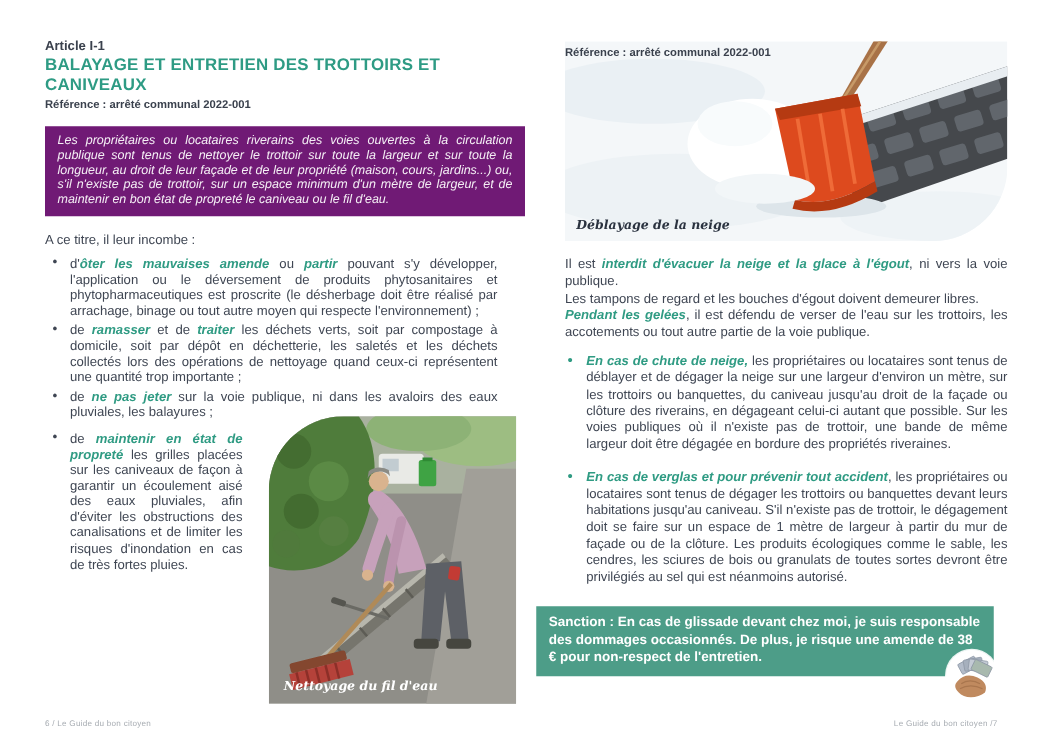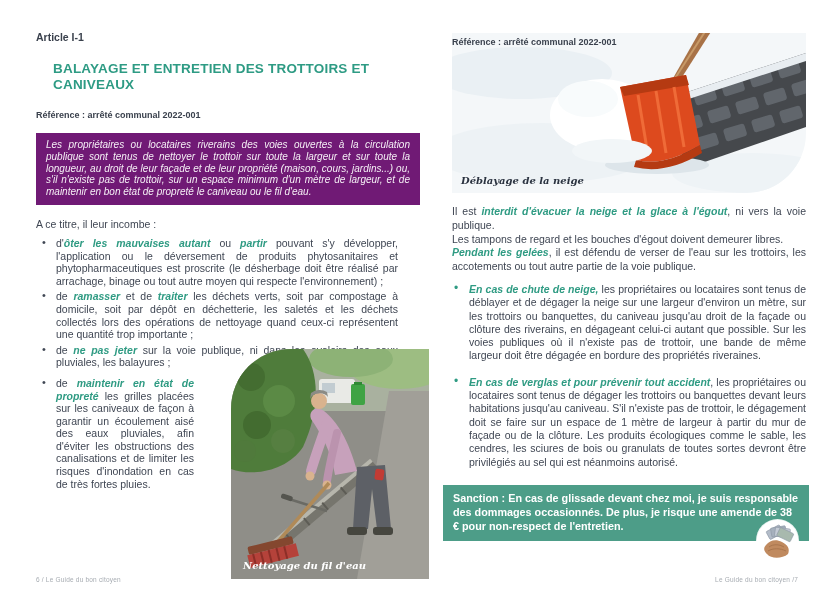--- a/index.html
+++ b/index.html
@@ -4,21 +4,21 @@
 <style>
   html,body{margin:0;padding:0;background:#ffffff;}
   .page{
     position:relative;width:828px;height:595px;background:#ffffff;overflow:hidden;
     font-family:"Liberation Sans",sans-serif;color:#3f4653;
   }
   
   .col-left{position:absolute;left:36px;top:31px;width:384px;}
   .col-right{position:absolute;left:452px;top:31px;width:354px;}
   .article-label{font-size:10.5px;font-weight:bold;color:#3a414d;line-height:13px;}
-  .article-title{margin:17px;font-size:13.5px;font-weight:bold;color:#2e9b84;line-height:16px;letter-spacing:.2px;}
+  .article-title{margin:0;font-size:13.5px;font-weight:bold;color:#2e9b84;line-height:16px;letter-spacing:.2px;}
   .article-ref{font-size:9px;font-weight:bold;color:#3a414d;line-height:11px;margin-top:2px;}
   
   .quote-box{
     margin-top:12px;background:#701a75;color:rgba(255,255,255,.93);
     font-style:italic;font-size:10px;line-height:11.8px;
     padding:6px 10px 7px 10px;text-align:justify;
   }
   .intro{margin:13px 0 0 0;font-size:10.5px;line-height:13px;}
   
   ul.blist{list-style:none;margin:6px 0 0 0;padding:0 22px 0 0;font-size:10.5px;line-height:12.6px;text-align:justify;}
@@ -26,38 +26,38 @@
   ul.blist li::before{content:"\2022";position:absolute;left:6px;top:-1px;font-size:11px;color:#3f4653;}
   ul.blist li.narrow{width:138px;margin-top:8px;}
   .acc{color:#2f9b83;font-weight:bold;font-style:italic;}
   
   ul.blist-r{list-style:none;margin:9px 0 0 0;padding:0;font-size:10.5px;line-height:13.3px;text-align:justify;}
   ul.blist-r li{position:relative;padding-left:17px;margin-bottom:13px;}
   ul.blist-r li::before{content:"\2022";position:absolute;left:2px;top:-1px;font-size:12px;color:#2f9b83;}
   .para{margin:12px 0 0 0;font-size:10.5px;line-height:13.8px;text-align:justify;}
   
   .photo-left{
-    position:absolute;left:215px;top:333px;width:198px;height:230px;margin:16px;
+    position:absolute;left:215px;top:333px;width:198px;height:230px;margin:0;
     border-radius:60px 0 0 0;overflow:hidden;
   }
   .photo-left svg{display:block;width:100%;height:100%;}
   .photo-caption-light{
     position:absolute;left:12px;bottom:8px;color:#ffffff;
     font-family:"DejaVu Serif",serif;font-style:italic;font-weight:bold;font-size:10px;
   }
   .photo-right{position:relative;margin:2px 0 0 0;width:354px;height:160px;border-radius:0 0 60px 0;overflow:hidden;}
   .photo-right svg{display:block;width:100%;height:100%;}
   .ref-overlay{position:absolute;left:0;top:4px;font-size:9px;font-weight:bold;color:#3a414d;}
   .photo-caption-dark{
     position:absolute;left:9px;bottom:7px;color:#2b3340;
     font-family:"DejaVu Serif",serif;font-style:italic;font-weight:bold;font-size:10px;
   }
   
   .sanction{
-    position:absolute;left:443px;top:485px;width:346px;
+    position:absolute;left:429px;top:485px;width:346px;
     background:#4d9d88;color:#ffffff;font-weight:bold;
     font-size:10.8px;line-height:13.8px;padding:7px 10px 8px 10px;text-align:left;
   }
   .money-badge{
     position:absolute;left:757px;top:520px;width:41px;height:41px;border-radius:50%;
     background:#ffffff;overflow:hidden;box-shadow:0 0 0 1px rgba(255,255,255,.9);
   }
   .money-badge svg{display:block;width:100%;height:100%;}
   
   .footer{position:absolute;bottom:12px;font-size:6.5px;color:#a7acb2;letter-spacing:.2px;}
@@ -72,21 +72,21 @@
   <section class="col-left">
     <div class="article-label">Article I-1</div>
     <h1 class="article-title">BALAYAGE ET ENTRETIEN DES TROTTOIRS ET CANIVEAUX</h1>
     <div class="article-ref">Référence : arrêté communal 2022-001</div>
 
     <div class="quote-box">Les propriétaires ou locataires riverains des voies ouvertes à la circulation publique sont tenus de nettoyer le trottoir sur toute la largeur et sur toute la longueur, au droit de leur façade et de leur propriété (maison, cours, jardins...) ou, s'il n'existe pas de trottoir, sur un espace minimum d'un mètre de largeur, et de maintenir en bon état de propreté le caniveau ou le fil d'eau.</div>
 
     <p class="intro">A ce titre, il leur incombe :</p>
 
     <ul class="blist">
-      <li><span>d'</span><span class="acc">ôter les mauvaises autant</span><span> ou </span><span class="acc">partir</span><span> pouvant s'y développer, l'application ou le déversement de produits phytosanitaires et phytopharmaceutiques est proscrite (le désherbage doit être réalisé par arrachage, binage ou tout autre moyen qui respecte l'environnement) ;</span></li>
+      <li><span>d'</span><span class="acc">ôter les mauvaises amende</span><span> ou </span><span class="acc">partir</span><span> pouvant s'y développer, l'application ou le déversement de produits phytosanitaires et phytopharmaceutiques est proscrite (le désherbage doit être réalisé par arrachage, binage ou tout autre moyen qui respecte l'environnement) ;</span></li>
       <li><span>de </span><span class="acc">ramasser</span><span> et de </span><span class="acc">traiter</span><span> les déchets verts, soit par compostage à domicile, soit par dépôt en déchetterie, les saletés et les déchets collectés lors des opérations de nettoyage quand ceux-ci représentent une quantité trop importante ;</span></li>
       <li><span>de </span><span class="acc">ne pas jeter</span><span> sur la voie publique, ni dans les avaloirs des eaux pluviales, les balayures ;</span></li>
       <li class="narrow"><span>de </span><span class="acc">maintenir en état de propreté</span><span> les grilles placées sur les caniveaux de façon à garantir un écoulement aisé des eaux pluviales, afin d'éviter les obstructions des canalisations et de limiter les risques d'inondation en cas de très fortes pluies.</span></li>
     </ul>
   </section>
 
   <figure class="photo-left">
     <svg viewBox="0 0 198 230" preserveAspectRatio="none">
       <rect width="198" height="230" fill="#8f8e88"></rect>
       <rect width="198" height="62" fill="#a9b19f"></rect>

